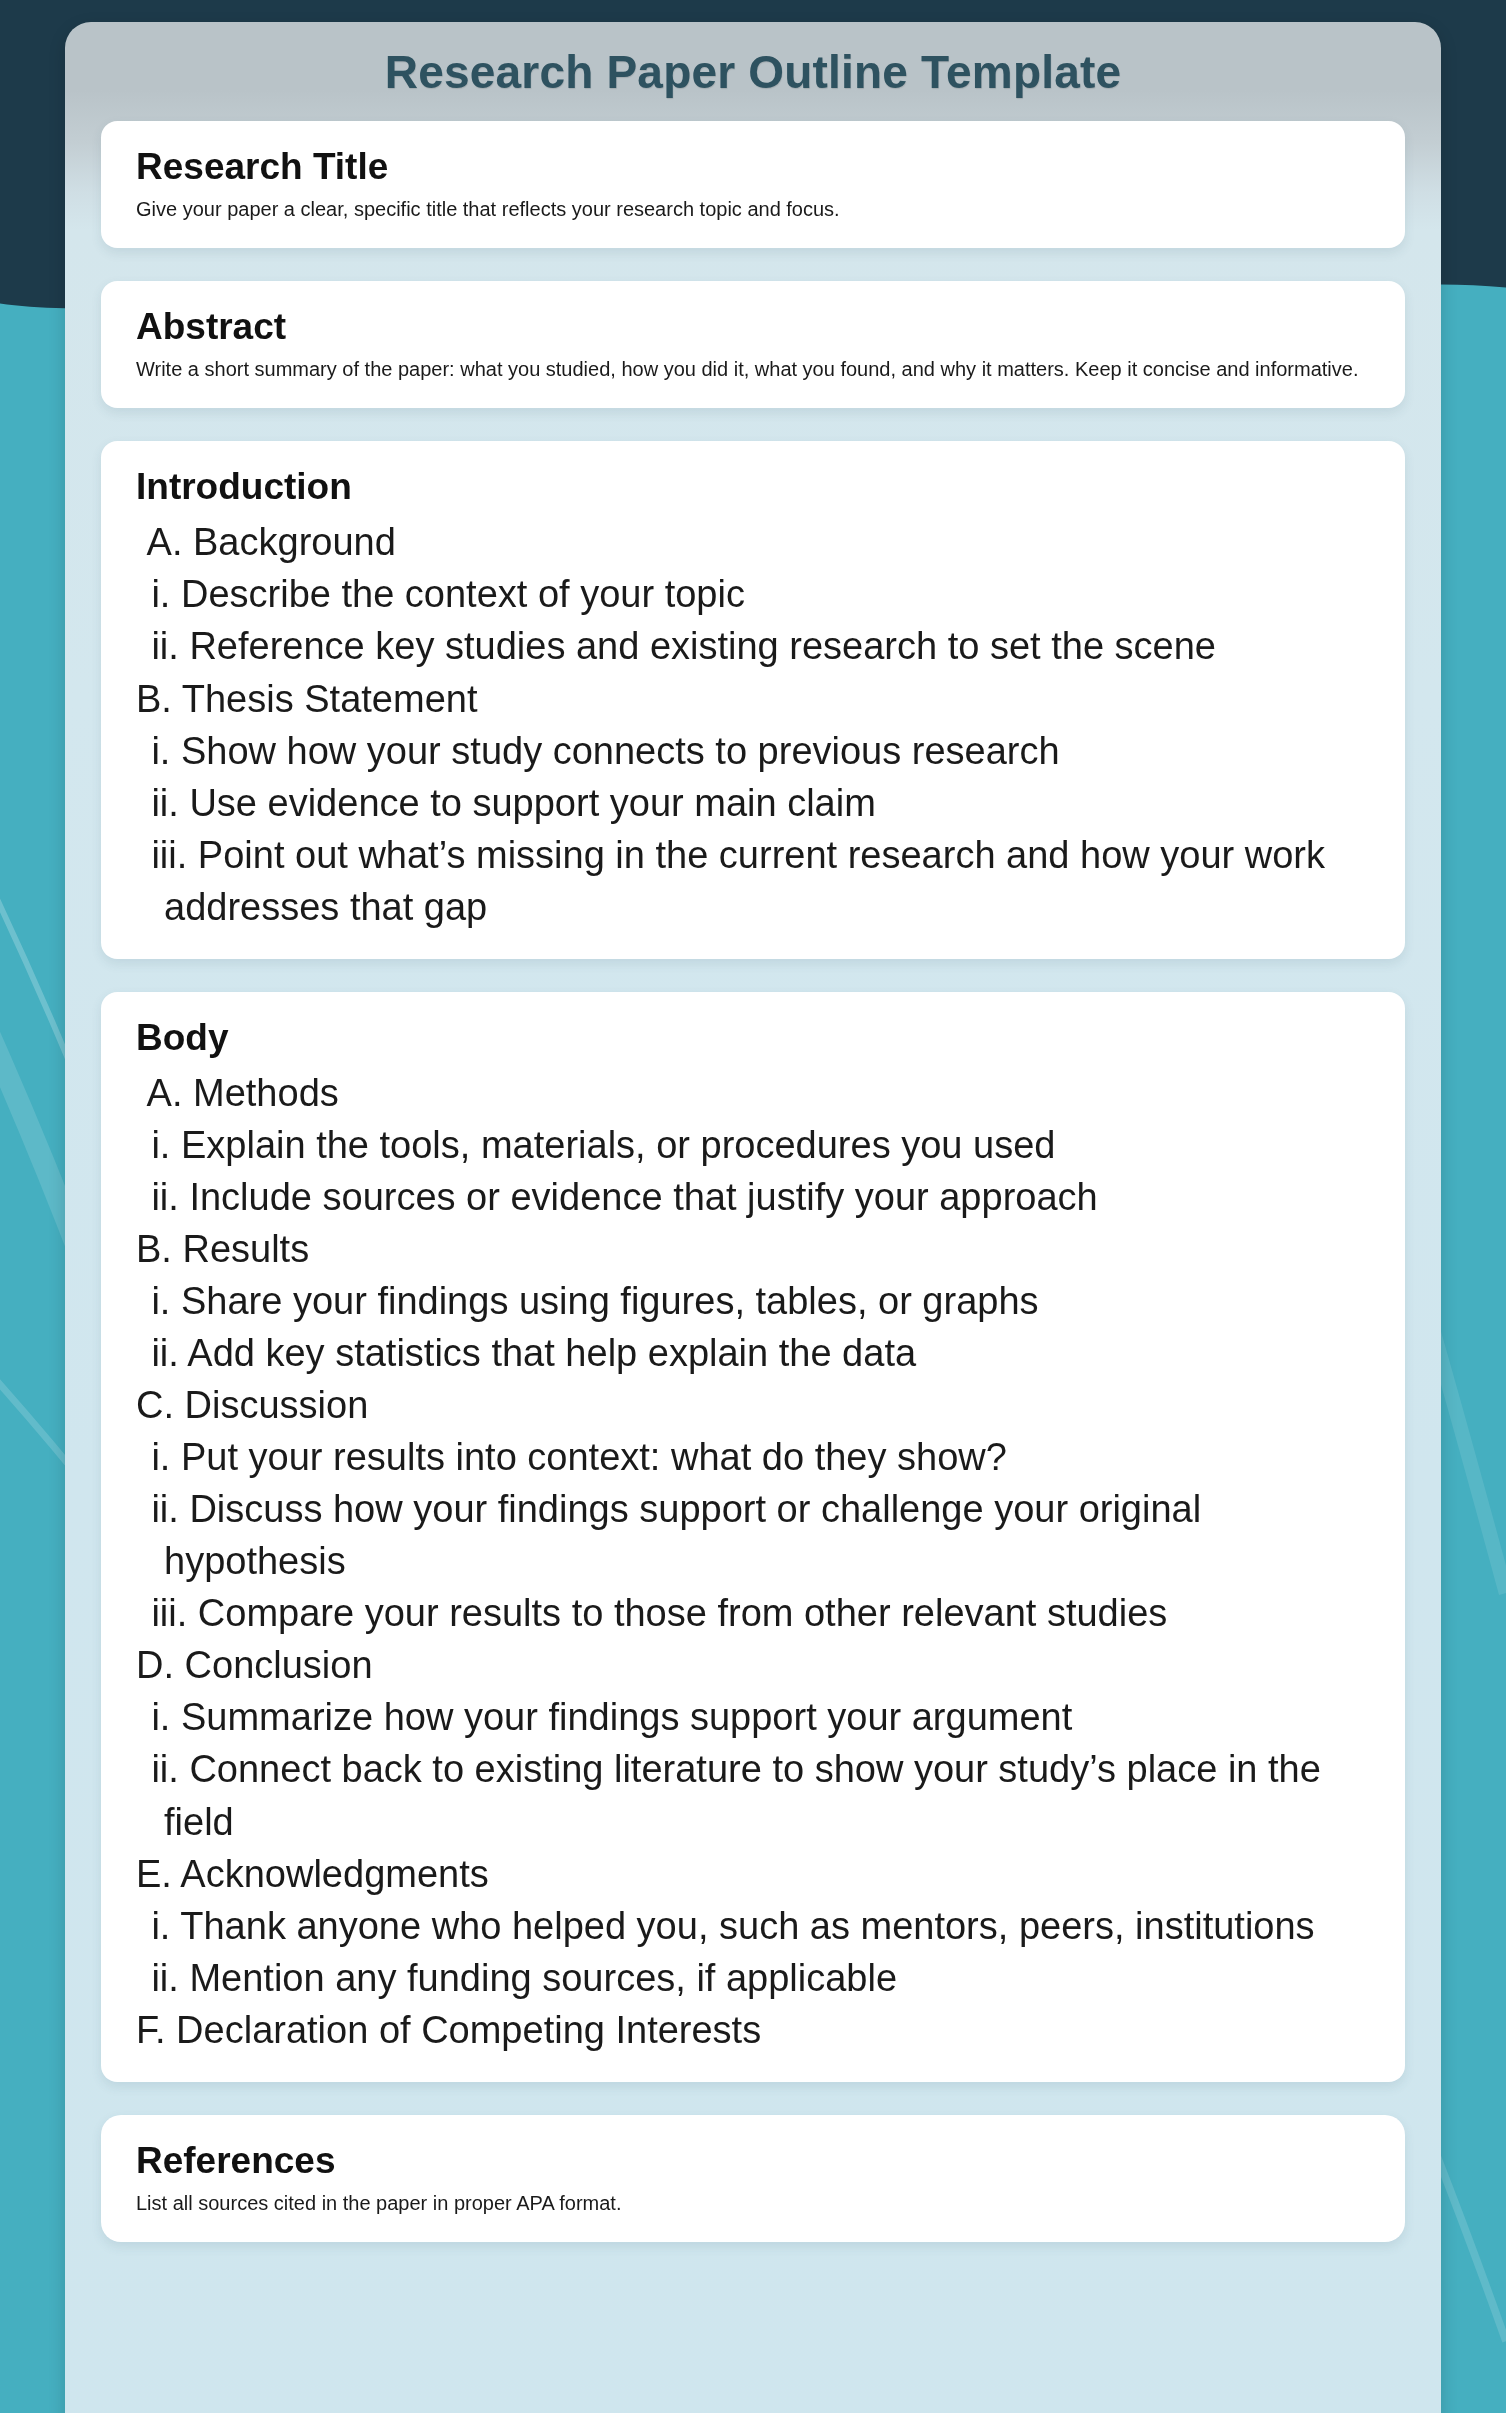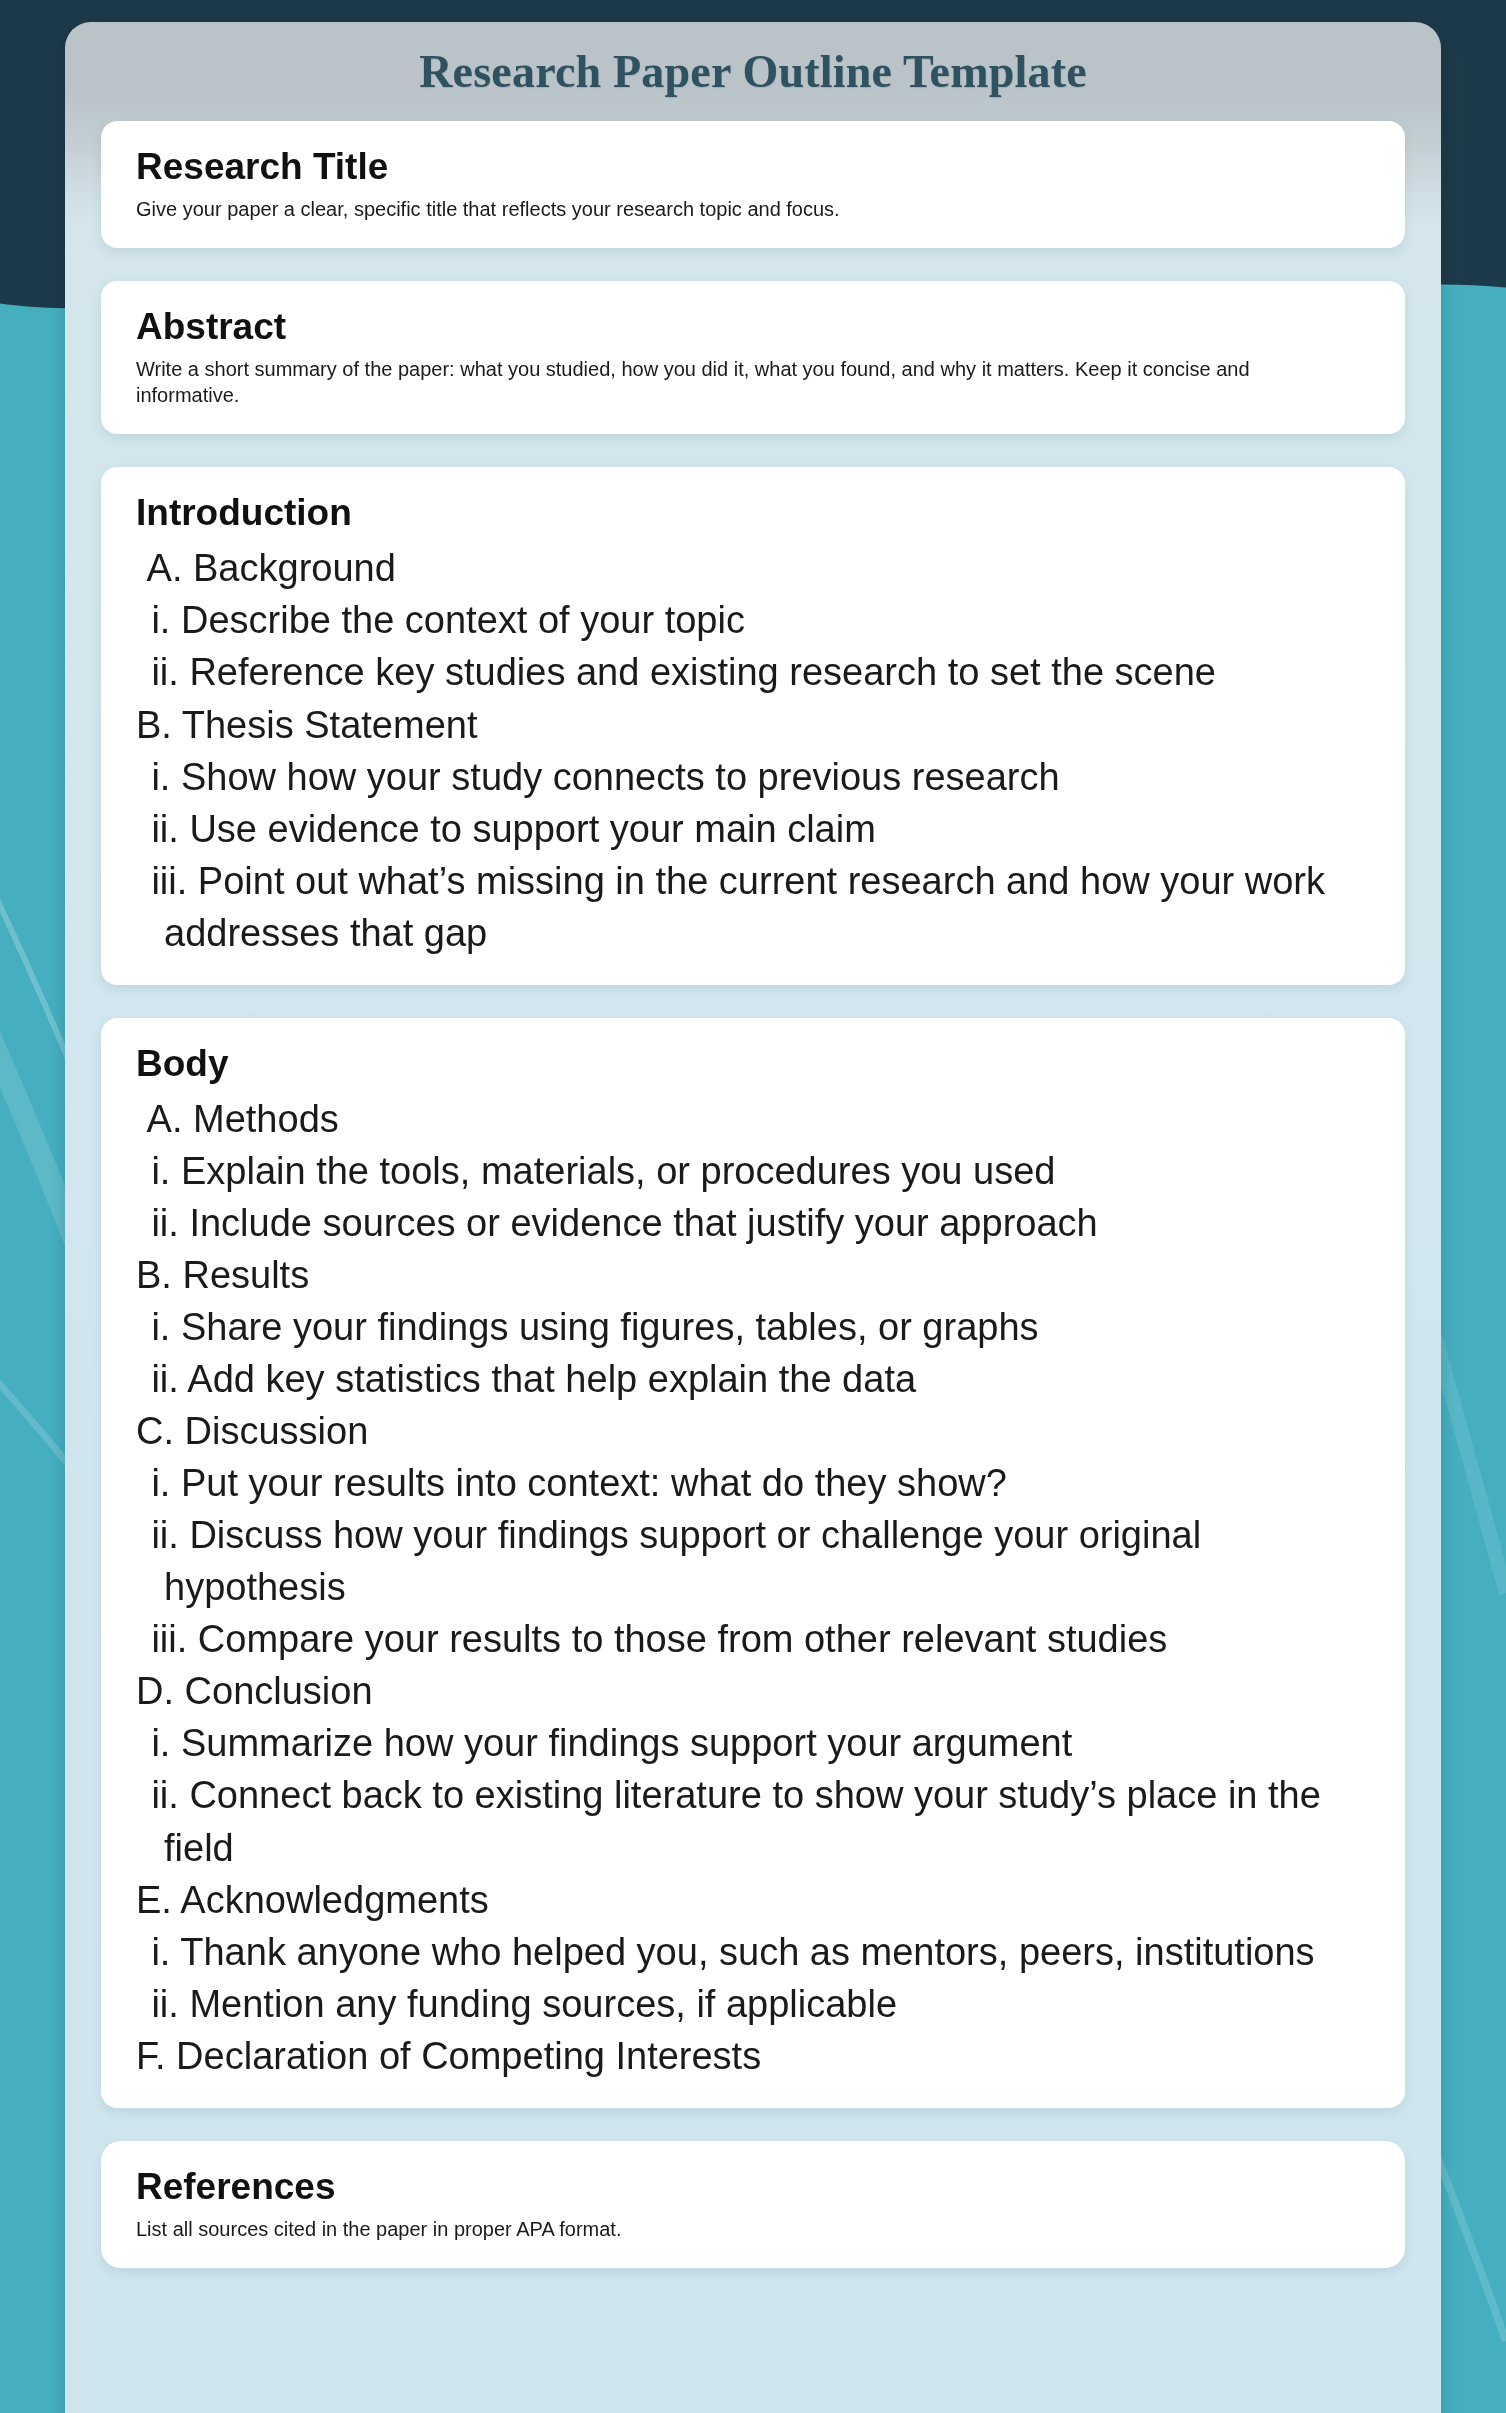--- a/index.html
+++ b/index.html
@@ -55,34 +55,34 @@
   }
 
   
   #header {
     height: 99px;
     display: flex;
     align-items: center;
     justify-content: center;
   }
   #page-title {
-    font-family: Liberation Serif, serif;
+    font-family: Liberation Sans, sans-serif;
     font-weight: bold;
     font-size: 46px;
     color: #2E5260;
     letter-spacing: 0.2px;
     text-align: center;
     text-shadow: 0.5px 1px 1px rgba(0,0,0,0.12);
   }
 
   
   .card {
     background: #FFFFFF;
     border-radius: 16.4px;
-    padding: 25px 48px 26px 35px;
+    padding: 25px 22px 26px 35px;
     margin-bottom: 33px;
     box-shadow: 0 4.8px 10.6px rgba(40,80,95,0.10);
   }
   .card:last-of-type { margin-bottom: 0; border-radius: 20px; }
 
   .card-title {
     font-size: 37px;
     font-weight: bold;
     color: #111111;
     line-height: 1.12;

